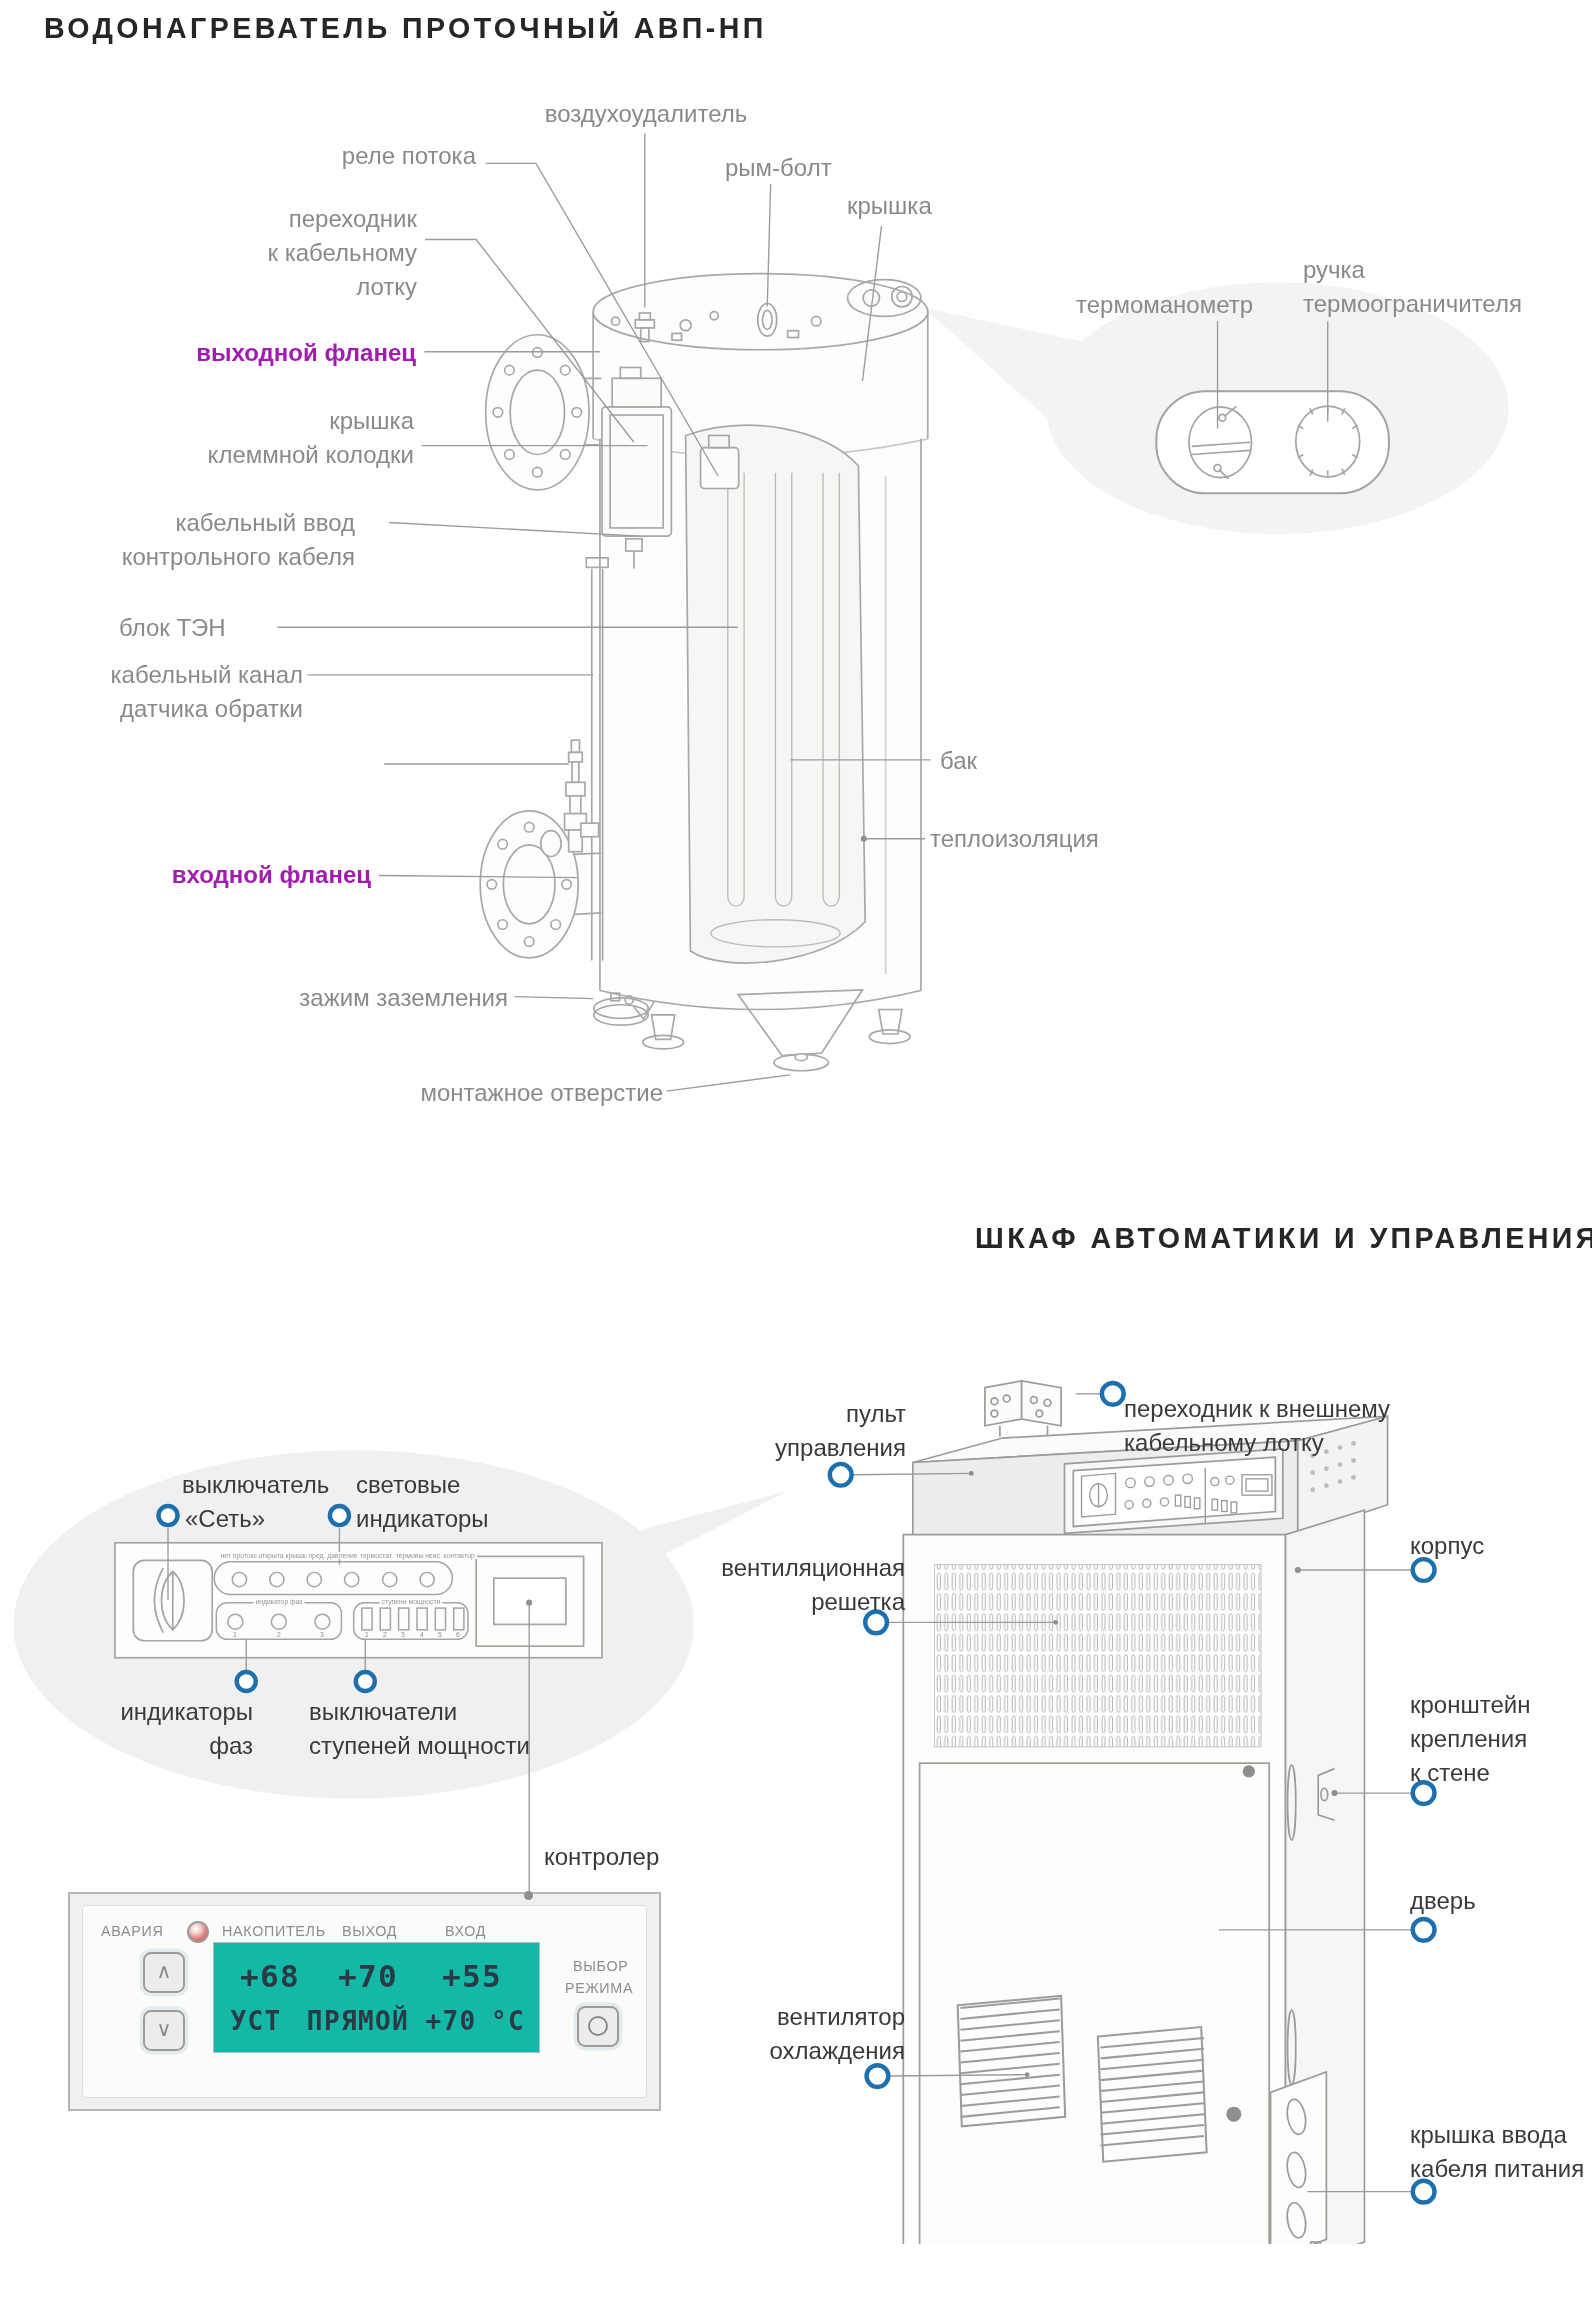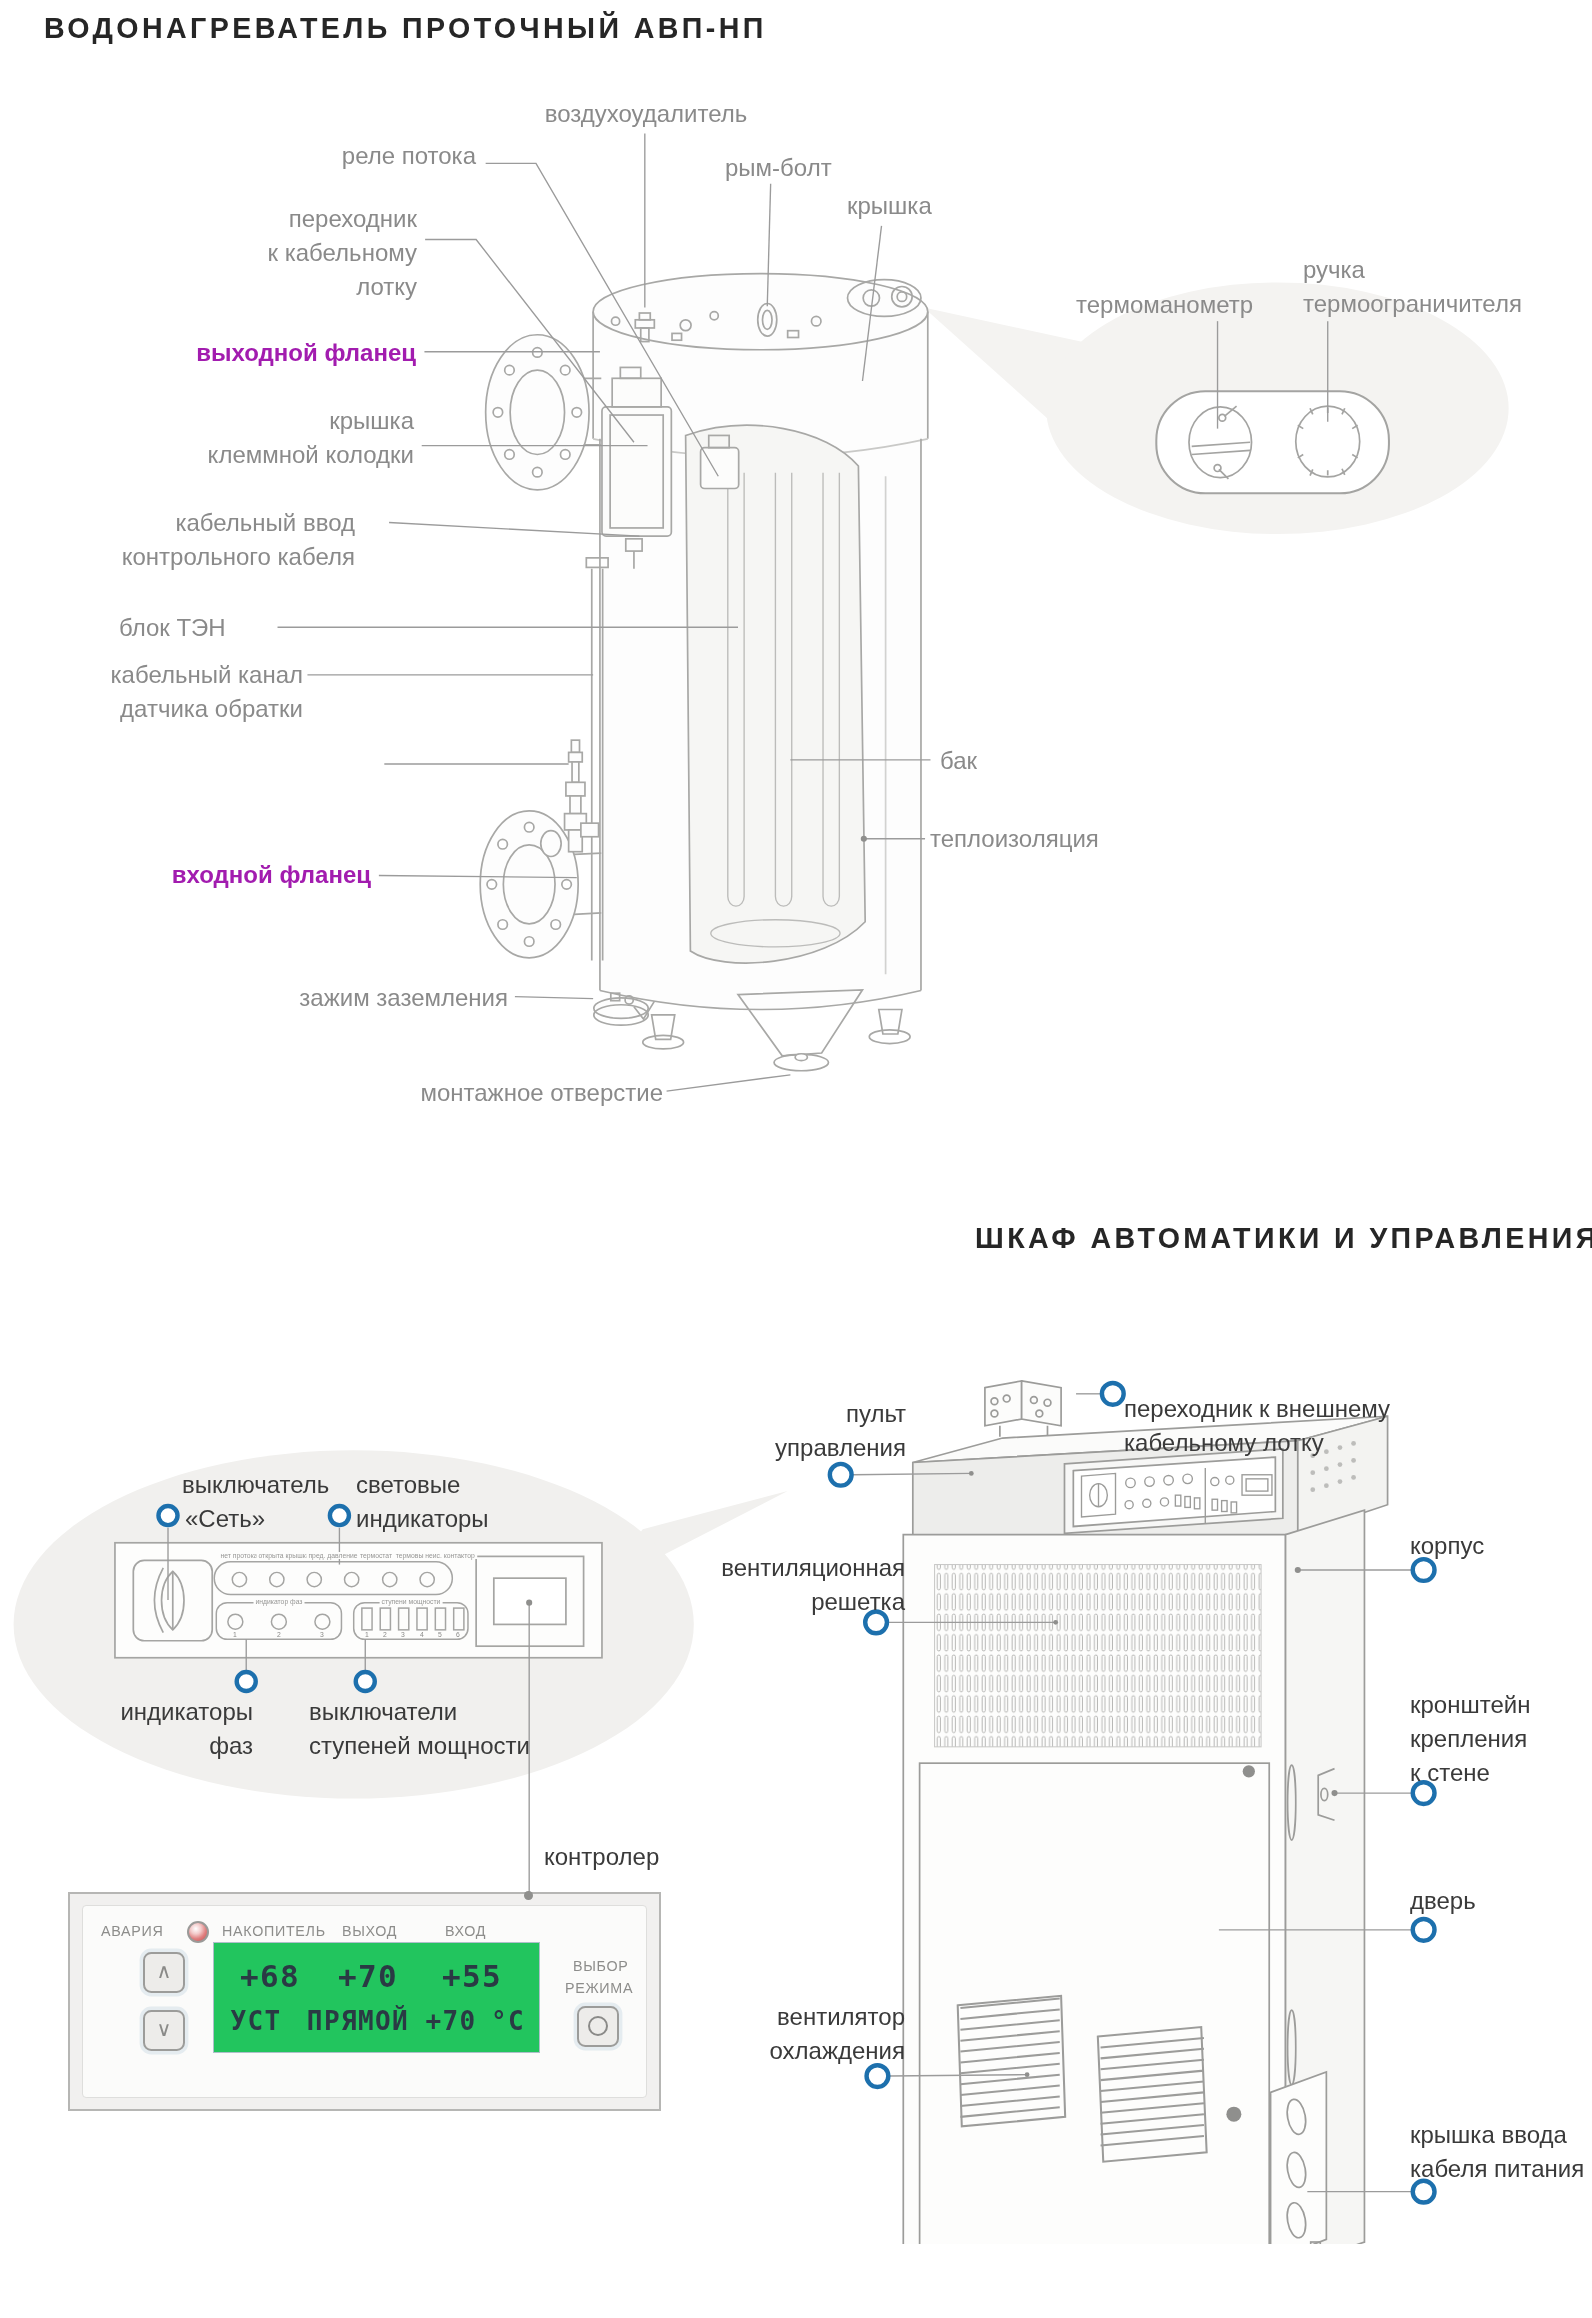--- a/index.html
+++ b/index.html
@@ -18,21 +18,21 @@
   
   .ctrl{position:absolute;z-index:2;left:68px;top:1892px;width:589px;height:215px;background:#f1f0ef;
         border:2px solid #b6b6b4;}
   .ctrl-inner{position:absolute;left:12.2px;top:11px;right:12.2px;bottom:11px;background:#fbfbfa;
         border:1.4px solid #dededc;border-radius:4.1px;}
   .ctrl .small-lab{position:absolute;font-size:14.3px;letter-spacing:0.7px;color:#8d8d8b;white-space:nowrap;}
   .led{position:absolute;left:117px;top:27px;width:18.4px;height:18.4px;border-radius:50%;border:2px solid #9a9a98;
        background:radial-gradient(circle at 38% 32%,#ffffff 0%,#f3caca 32%,#e08080 60%,#c64848 100%);}
   .pbtn{position:absolute;width:38px;height:37px;background:#edecea;border:2px solid #9c9c9a;border-radius:8.2px;
         box-shadow:0 0 0 3.4px rgba(150,180,205,.22);color:#8a8a88;font-size:20.4px;line-height:35px;text-align:center;}
-  .lcd{position:absolute;left:143px;top:48px;width:325px;height:109px;background:#22c55e;border:1.4px solid #aebfca;}
+  .lcd{position:absolute;left:143px;top:48px;width:325px;height:109px;background:#14b8a6;border:1.4px solid #aebfca;}
   .lcd span{position:absolute;transform:translateX(-50%);font-family:"DejaVu Sans Mono",monospace;
         font-weight:bold;color:#2a3a44;letter-spacing:1.4px;}
   .lcd .v1{top:15px;font-size:31px;}
   .lcd .v2{top:63px;font-size:26px;}
   .modebtn{position:absolute;left:507px;top:112px;width:38px;height:37px;background:#edecea;border:2px solid #9c9c9a;
         border-radius:8.2px;box-shadow:0 0 0 3.4px rgba(150,180,205,.22);}
   .modebtn i{position:absolute;left:8.8px;top:8.2px;width:16.3px;height:16.3px;border:2px solid #8a8a88;border-radius:50%;}
   .enddot{position:absolute;z-index:4;left:524px;top:1891px;width:8.8px;height:8.8px;border-radius:50%;background:#8f8f8d;}
 </style>
 </head>

